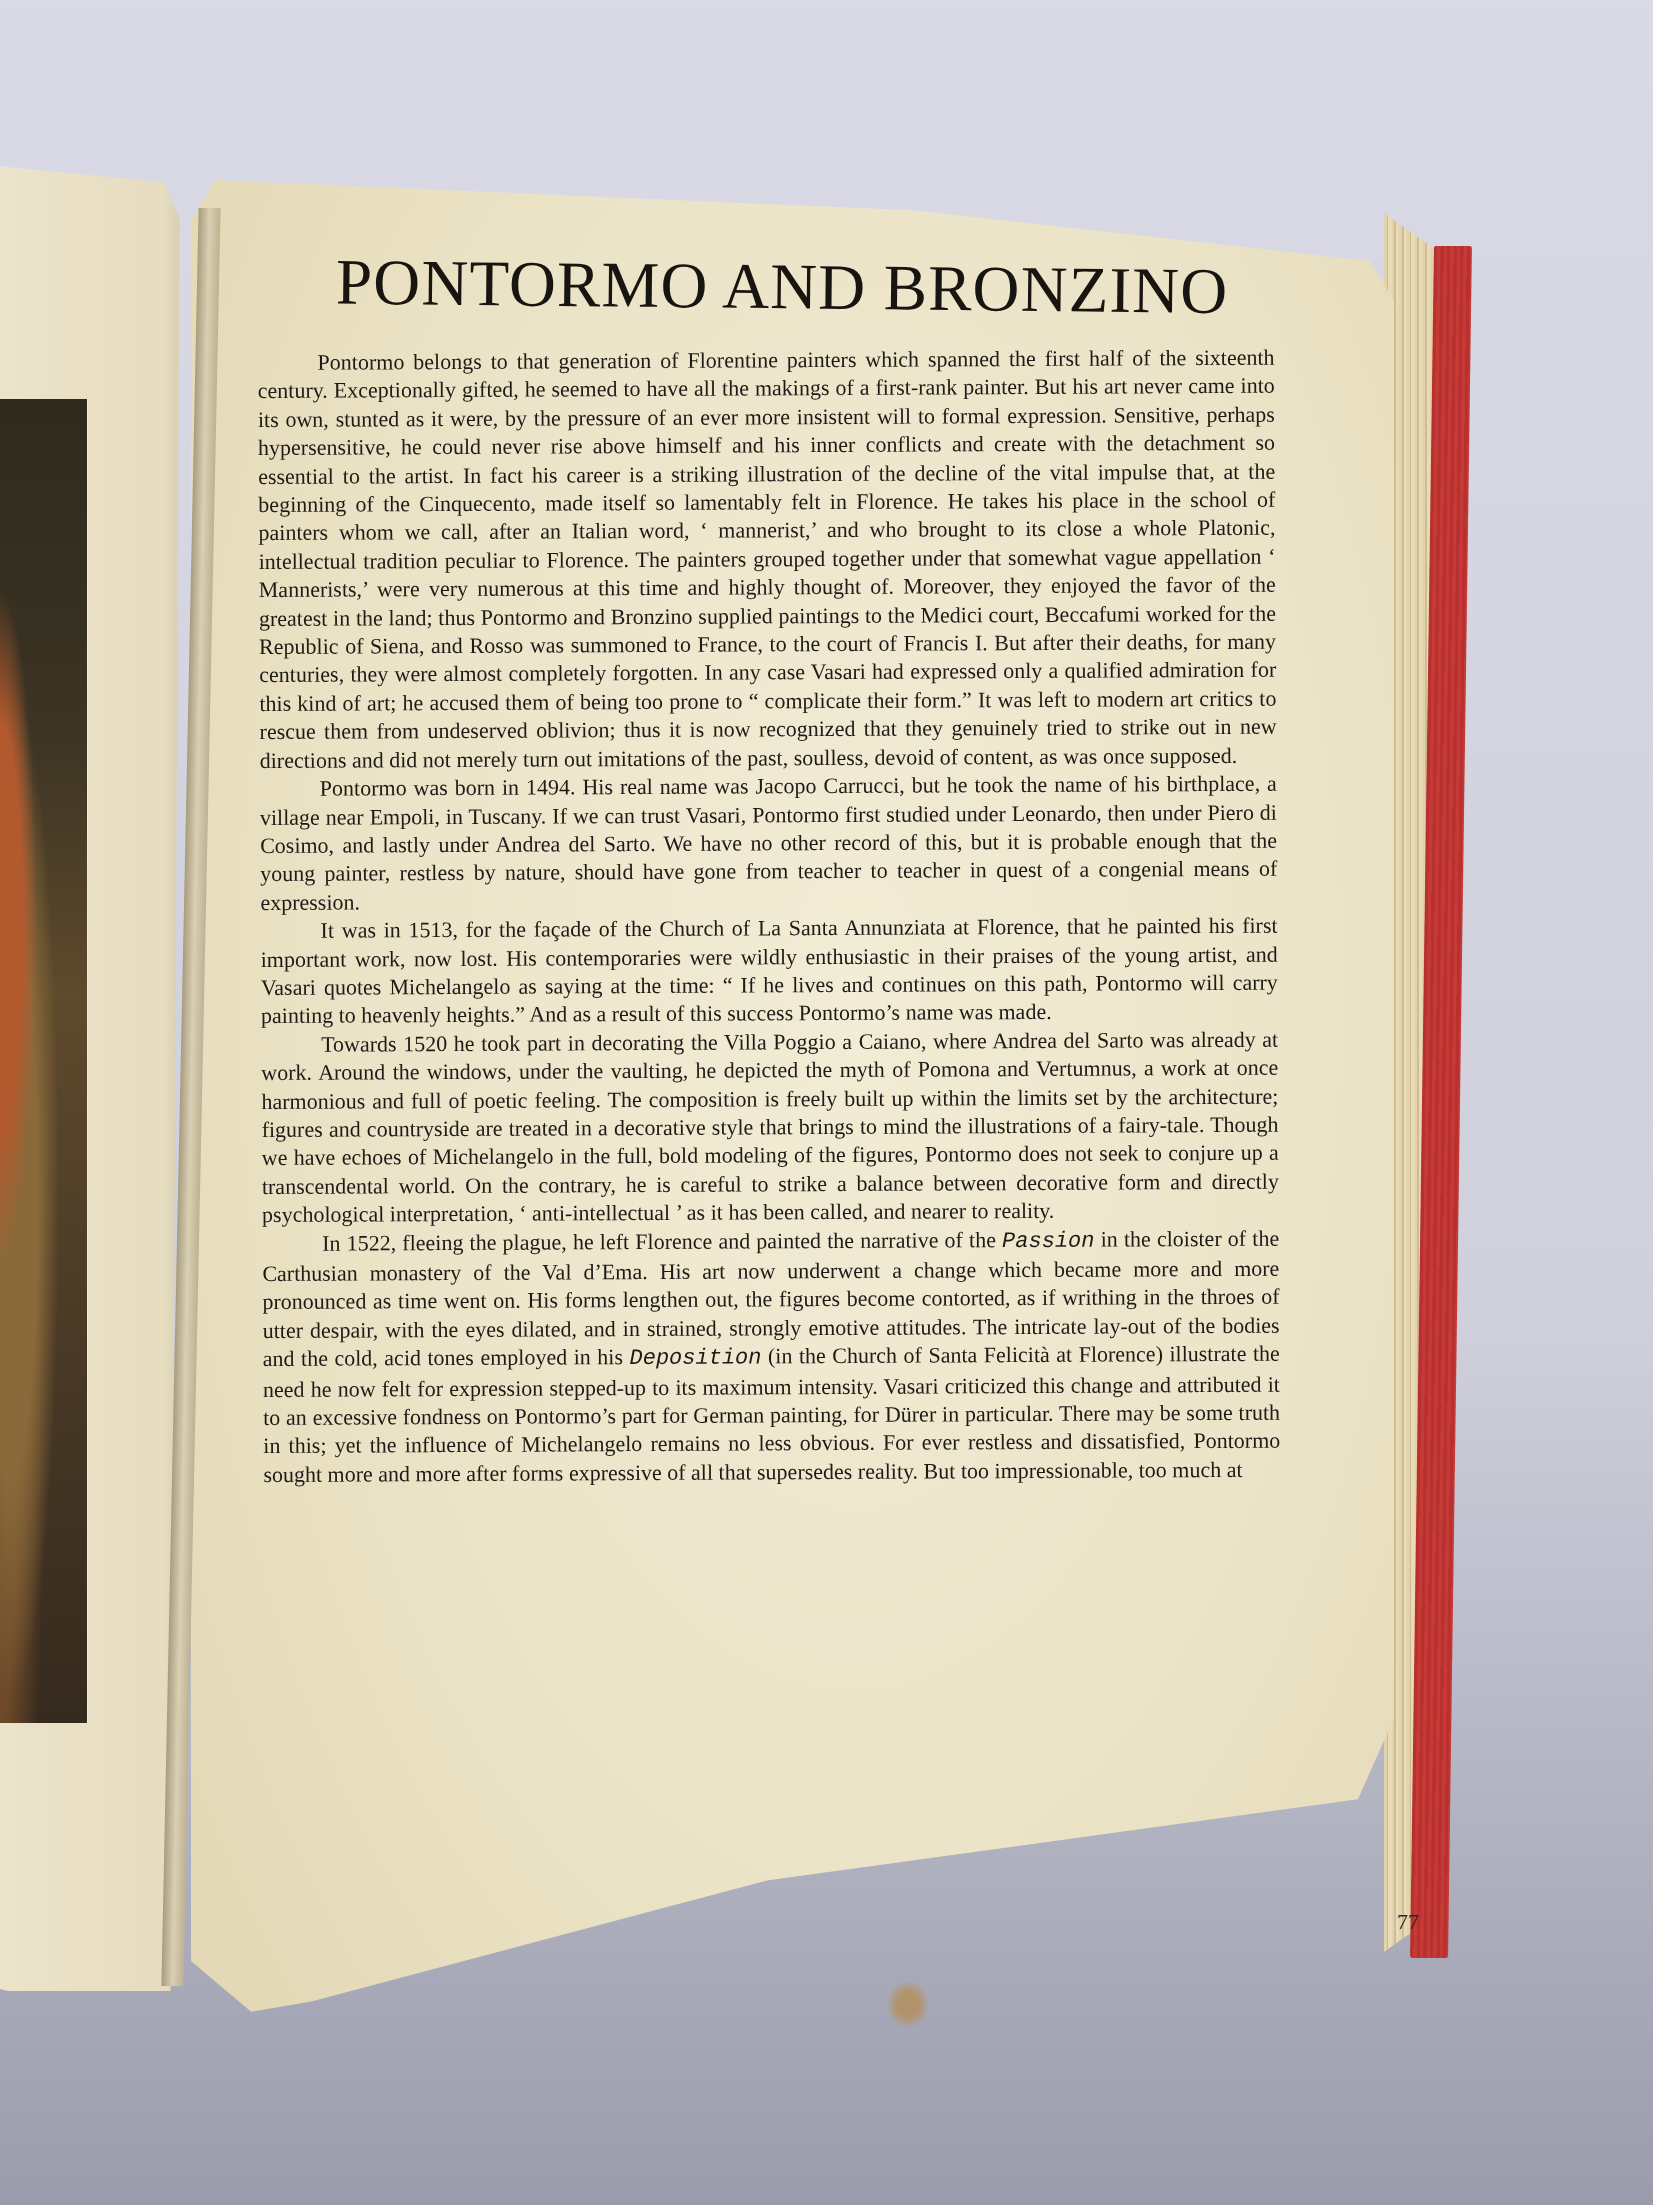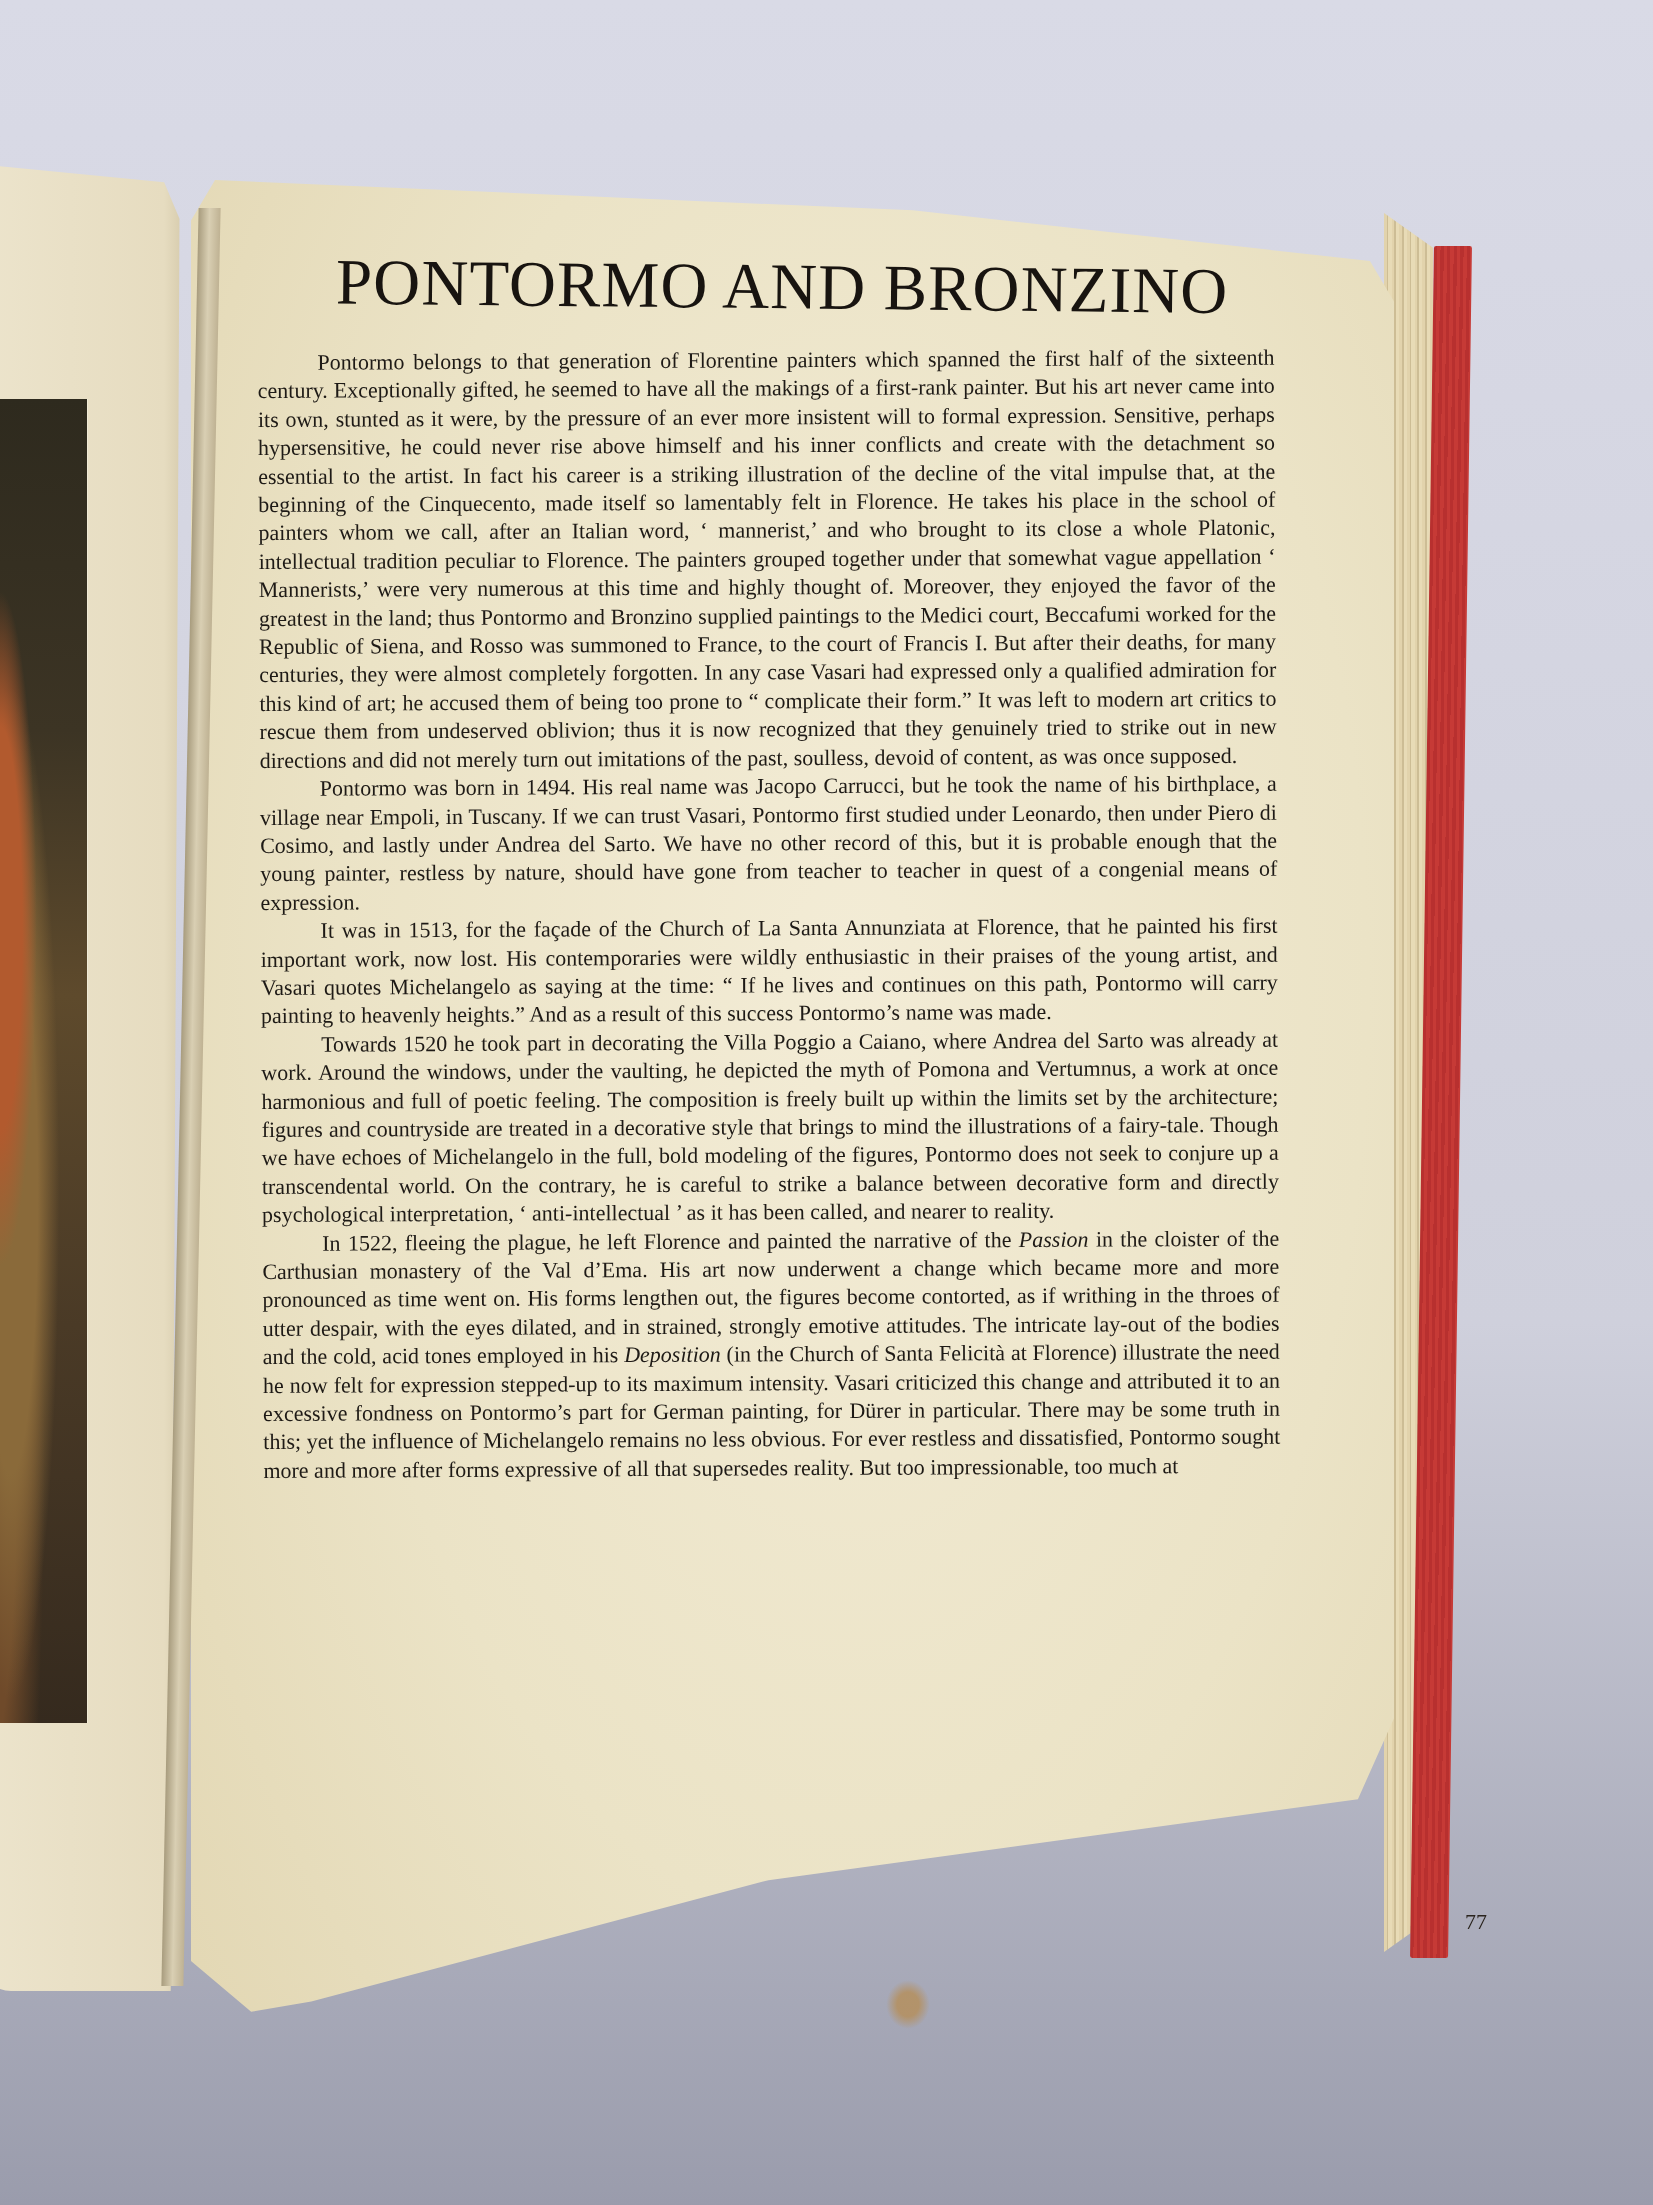--- a/index.html
+++ b/index.html
@@ -61,23 +61,23 @@
   .title {
     font-family: "Liberation Serif", "DejaVu Serif", serif;
     font-size: 65px; letter-spacing: 1.1px; font-weight: 400;
     text-align: center; margin: 0 0 22px 33px; color: #181410;
     transform: rotate(0.9deg);
   }
   .para {
     font-size: 22px; line-height: 28.4px; text-align: justify;
     margin: 0; text-indent: 60px;
   }
-  .para em { font-style: italic; }
+  .para em { font-style: italic; font-family: Liberation Mono, monospace; }
   .page-number {
-    position: absolute; left: 1465px; top: 1909px;
+    position: absolute; left: 1397px; top: 1909px;
     font-size: 22px; color: #2a241e;
   }
 </style>
 </head>
 <body>
 
 <div class="book">
   <div class="page-edges"></div>
   <div class="cover-right"></div>
 

